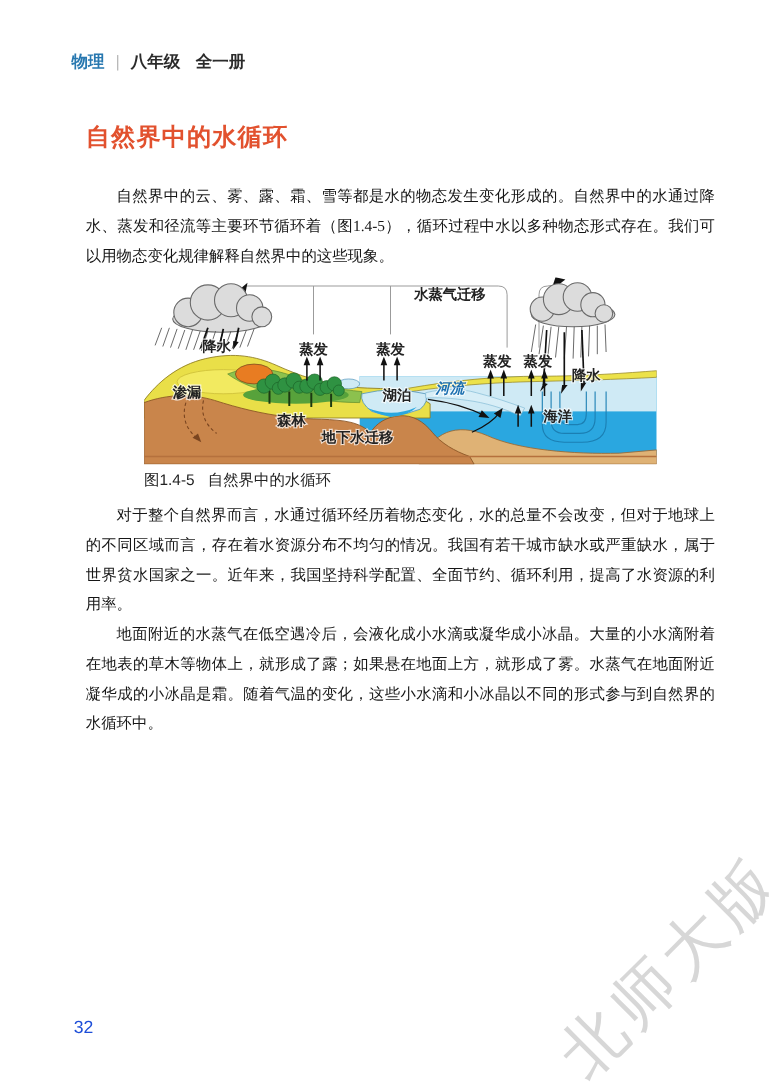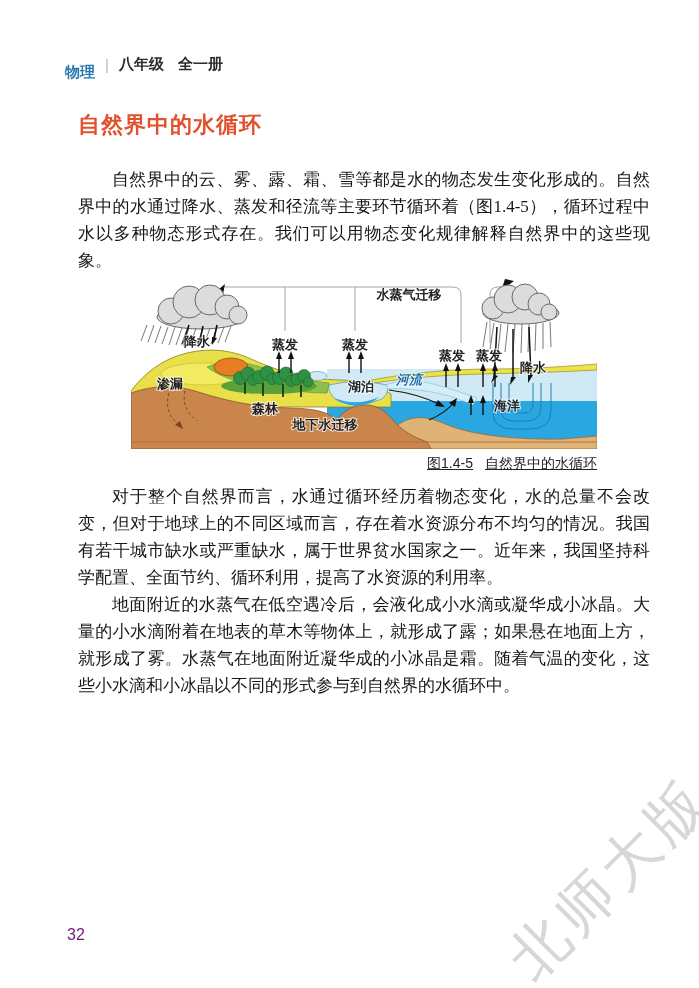--- a/index.html
+++ b/index.html
@@ -17,67 +17,66 @@
   .header {
     position: absolute;
     left: 65px; top: 47px;
     font-family: "Liberation Sans", sans-serif;
     font-size: 15px;
     font-weight: bold;
     display: flex;
     align-items: center;
     gap: 10px;
   }
-  .header .subject { color: #2878b0; margin-top: 16px; }
+  .header .subject { color: #2878b0; }
   .header .sep { color: #b9b9b9; font-weight: normal; }
   .header .grade-vol { color: #2b2b2b; }
   .header .grade-vol .gap { display: inline-block; width: 14px; }
 
   .content {
     position: absolute;
     left: 78px; top: 110px;
     width: 572px;
   }
   .section-title {
     font-family: "Liberation Sans", sans-serif;
     font-size: 22px;
     font-weight: bold;
     color: #e2512e;
     letter-spacing: 1px;
     margin-bottom: 26px;
   }
   .para {
-    font-size: 17px;
+    font-size: 14px;
     line-height: 27px;
     text-align: justify;
     text-indent: 2em;
     color: #161616;
   }
   .figure {
     width: 466px;
     margin: 5px auto 8px auto;
   }
   .figure svg { display: block; }
   .figure .caption {
-    text-align: right;
+    text-align: left;
     font-family: "Liberation Sans", sans-serif;
     font-size: 14px;
     color: #222;
     margin-top: 6px;
     margin-bottom: 10px;
-    text-decoration: underline;
   }
   .caption .cap-gap { display: inline-block; width: 12px; }
 
   .page-number {
     position: absolute;
     left: 67px; top: 926px;
     font-family: "Liberation Sans", sans-serif;
     font-size: 16px;
-    color: #701a75;
+    color: #1d4ed8;
   }
   .watermark {
     position: absolute;
     left: 440px; top: 840px;
     width: 340px;
     text-align: center;
     font-family: "Liberation Serif", serif;
     font-size: 58px;
     letter-spacing: 6px;
     color: rgba(140,140,140,0.35);

